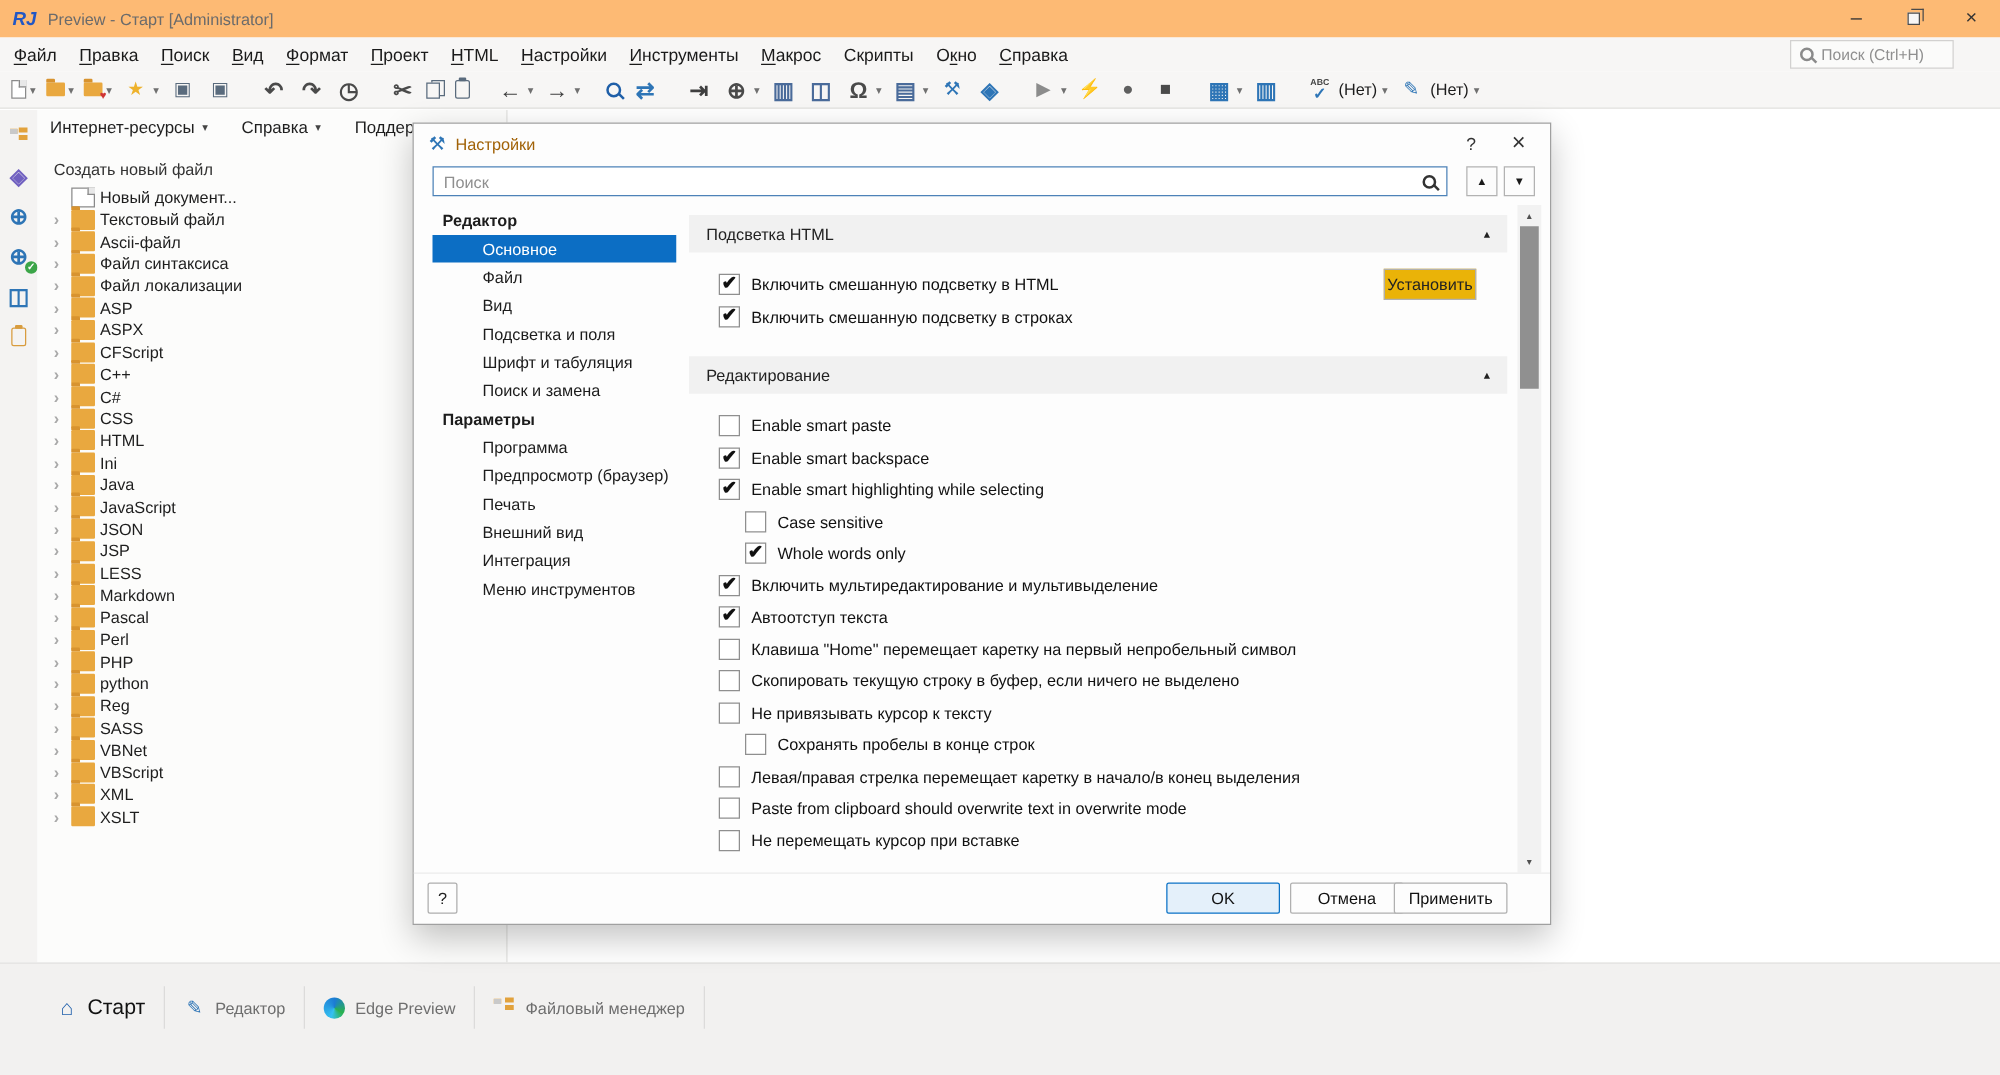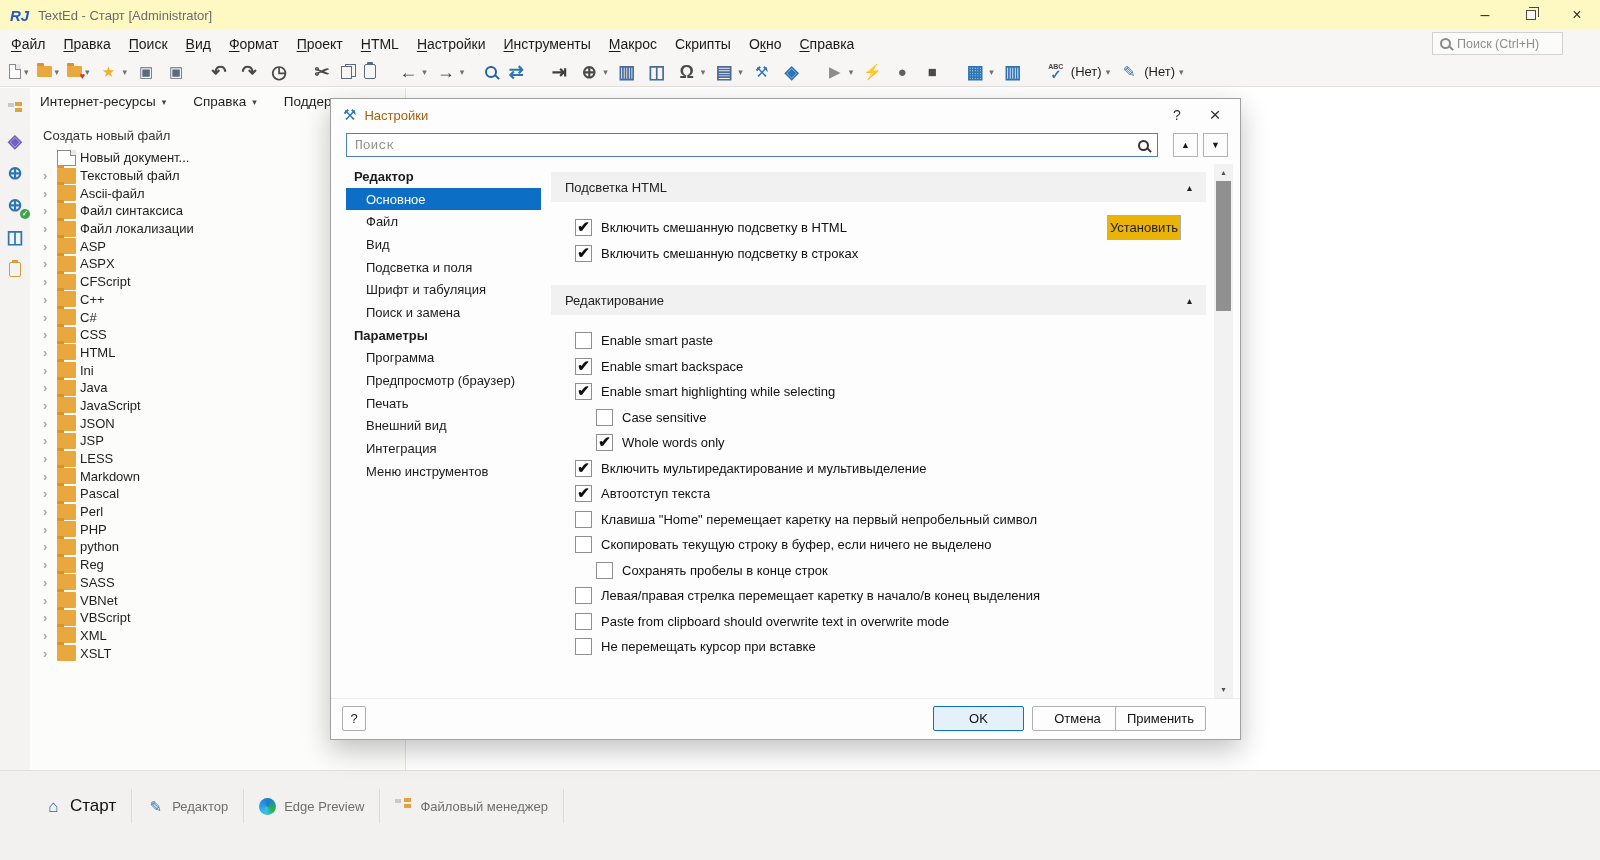--- a/index.html
+++ b/index.html
@@ -1,21 +1,21 @@
 <!DOCTYPE html>
 <html><head>
 <meta charset="utf-8">
 <style>
   * { margin:0; padding:0; box-sizing:border-box; }
   body { font-family:"Liberation Sans", sans-serif; background:#ddd; }
   #app { position:relative; width:1600px; height:860px; background:#fff; overflow:hidden;
          font-family:"Liberation Sans", sans-serif; color:#1a1a1a; }
 
   
-  .titlebar { position:absolute; left:0; top:0; right:0; height:30px; background:#fef9c3; display:flex; align-items:center; }
+  .titlebar { position:absolute; left:0; top:0; right:0; height:30px; background:#fdba74; display:flex; align-items:center; }
   .app-logo { font-weight:bold; font-style:italic; color:#2257c4; font-size:15px; margin:0 9px 0 10px; }
   .app-title { font-size:13px; color:#6b6b6b; }
   .win-controls { margin-left:auto; display:flex; height:30px; }
   .win-btn { width:46px; height:30px; display:flex; align-items:center; justify-content:center; font-size:15px; color:#333; }
   .win-btn .ctl-glyph { font-size:16px; line-height:1; }
 
   .menubar { position:absolute; left:0; top:30px; right:0; height:27px; background:#f7f6f5; display:flex; align-items:center; padding-left:2px; }
   .menu-item { padding:0 9px; font-size:14px; color:#1a1a1a; height:27px; display:flex; align-items:center; }
   .menu-item u { text-underline-offset:2px; }
   .menu-search { position:absolute; right:37px; top:2px; width:131px; height:23px; background:#fbfbfa; border:1px solid #d2d1d0; display:flex; align-items:center; gap:6px; padding:0 7px; }
@@ -96,28 +96,28 @@
   
   .dialog { position:absolute; left:330px; top:98px; width:911px; height:642px; background:#fdfdfd; border:1px solid #a0a0a0; box-shadow:0 10px 26px rgba(0,0,0,0.24); }
   .dlg-header { height:32px; display:flex; align-items:center; padding:0 6px 0 12px; }
   .dlg-wrench { color:#2e75b6; font-size:15px; margin-right:8px; }
   .dlg-title { font-size:13px; color:#a16207; }
   .dlg-hbtn { width:38px; height:30px; display:flex; align-items:center; justify-content:center; font-size:14px; color:#333; }
   .dlg-hbtn.close { font-size:19px; }
   .dlg-header .spacer { flex:1; }
 
   .dlg-search { position:absolute; left:15px; top:34px; width:812px; height:24px; border:1px solid #4d82b8; background:#fff; display:flex; align-items:center; padding:0 8px; }
-  .dlg-search input { flex:1; border:none; outline:none; font-size:13px; color:#444; font-family:Liberation Mono, monospace; }
+  .dlg-search input { flex:1; border:none; outline:none; font-size:13px; color:#444; font-family:Liberation Sans, sans-serif; }
   .dlg-search input::placeholder { color:#8f8f8f; }
   .dlg-search .icsearch { color:#333; }
   .srch-nav { position:absolute; top:34px; width:25px; height:24px; border:1px solid #b2b2b2; background:#fcfcfc; display:flex; align-items:center; justify-content:center; font-size:9px; color:#1a1a1a; }
   .srch-up { left:842px; } .srch-down { left:872px; }
 
   .dlg-nav { position:absolute; left:15px; top:66px; width:195px; }
-  .nav-row { height:22.7px; display:flex; align-items:center; font-size:13px; color:#1c1c1c; padding-left:20px; }
+  .nav-row { height:22.7px; display:flex; align-items:center; font-size:13px; color:#1c1c1c; padding-left:40px; }
   .nav-row.hdr { font-weight:bold; padding-left:8px; }
   .nav-row.selected { background:#0c6ec4; color:#fff; }
 
   .dlg-content { position:absolute; left:220px; top:66px; width:655px; height:532px; overflow:hidden; }
   .sec-header { position:absolute; left:0; width:655px; height:30px; background:#f1f1f1; display:flex; align-items:center; padding:0 14px; font-size:13px; color:#222; }
   .sec-header .sec-arrow { margin-left:auto; font-size:10px; color:#222; }
   .sec1 { top:7px; } .sec2 { top:120px; }
   .chk-grp { position:absolute; left:24px; right:30px; }
   .grp1 { top:50px; } .grp2 { top:163px; }
   .chkrow { height:25.5px; display:flex; align-items:center; gap:9px; }
@@ -140,21 +140,21 @@
   .btn-cancel { left:701px; }
   .btn-apply { left:784px; }
 </style>
 </head>
 <body>
 
 <div id="app">
 
   <div class="titlebar">
     <span class="app-logo">RJ</span>
-    <span class="app-title">TextEd - Старт [Administrator]</span>
+    <span class="app-title">Preview - Старт [Administrator]</span>
     <div class="win-controls">
 
     <div class="win-btn">
           <span class="ctl-glyph">–</span>
         </div>
         <div class="win-btn">
           <span class="ctl-glyph icrestore"></span>
         </div>
         <div class="win-btn">
           <span class="ctl-glyph">×</span>
@@ -641,20 +641,24 @@
             <span class="chklabel">Автоотступ текста</span>
           </div>
           <div class="chkrow">
             <span class="chk"></span>
             <span class="chklabel">Клавиша "Home" перемещает каретку на первый непробельный символ</span>
           </div>
           <div class="chkrow">
             <span class="chk"></span>
             <span class="chklabel">Скопировать текущую строку в буфер, если ничего не выделено</span>
           </div>
+          <div class="chkrow">
+            <span class="chk"></span>
+            <span class="chklabel">Не привязывать курсор к тексту</span>
+          </div>
           <div class="chkrow ind1">
             <span class="chk"></span>
             <span class="chklabel">Сохранять пробелы в конце строк</span>
           </div>
           <div class="chkrow">
             <span class="chk"></span>
             <span class="chklabel">Левая/правая стрелка перемещает каретку в начало/в конец выделения</span>
           </div>
           <div class="chkrow">
             <span class="chk"></span>

